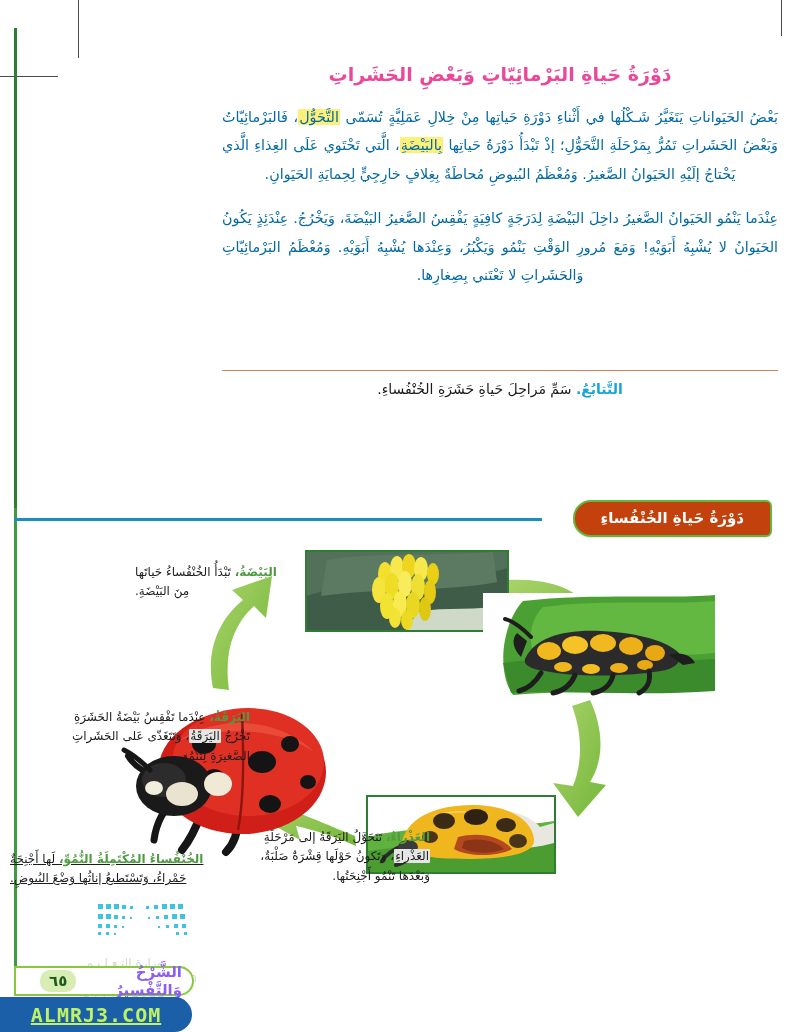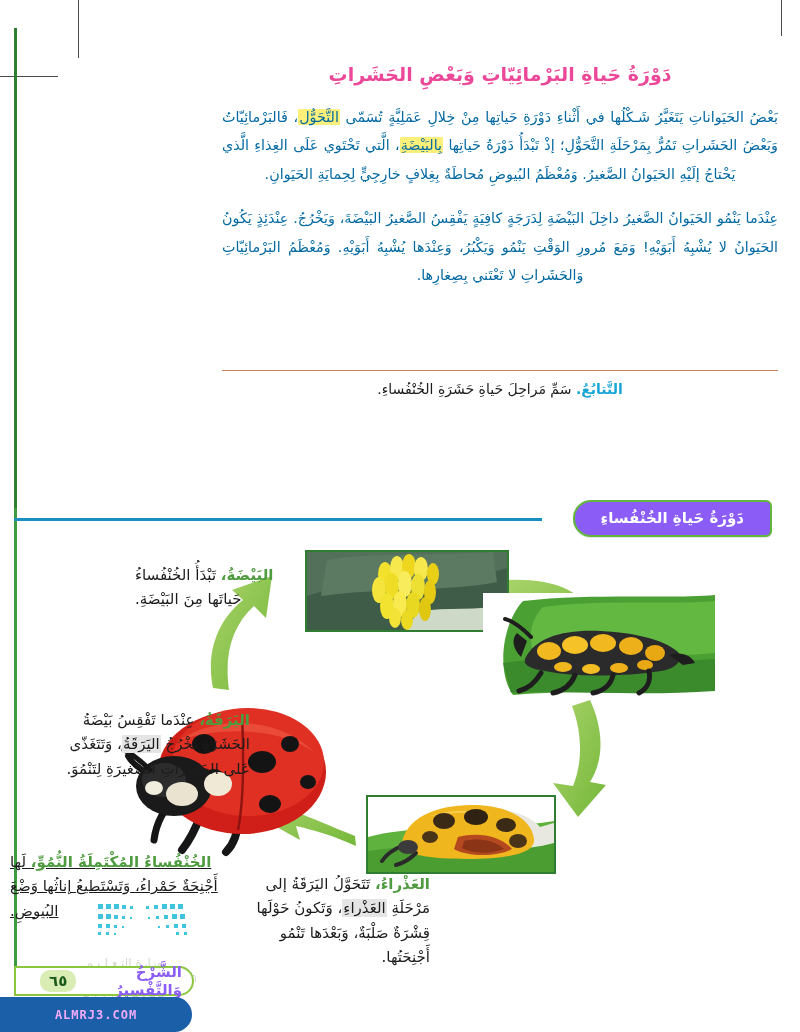--- a/index.html
+++ b/index.html
@@ -60,47 +60,47 @@
 
   
   .diagram{
     position:absolute;left:0;top:498px;width:800px;height:470px;
   }
   .banner-rule{
     position:absolute;left:14px;top:20px;width:528px;height:3px;background:#1a8fbf;
   }
   .banner{
     position:absolute;right:28px;top:2px;
-    background:#8b5cf6;border:2px solid #63b63c;
+    background:#c2410c;border:2px solid #63b63c;
     border-radius:18px 6px 6px 18px;
     padding:7px 26px 8px 26px;
     color:#ffffff;font-weight:bold;font-size:15px;
     box-shadow:0 1px 1px rgba(0,0,0,.10);
     direction:rtl;
   }
 
   
   .photo{position:absolute;border:2px solid #2f7d32;background:#2c4a2c;overflow:hidden;}
 
   
   #photo-egg{left:305px;top:550px;width:200px;height:78px;}
   
   #photo-larva{left:483px;top:593px;width:232px;height:106px;border:none;}
   
   #photo-pupa{left:366px;top:795px;width:186px;height:75px;}
   
   #photo-adult{left:120px;top:700px;width:215px;height:160px;border:none;background:transparent;}
 
   
-  .cap{position:absolute;direction:rtl;font-size:15px;line-height:1.62;color:#1c1c1c;}
+  .cap{position:absolute;direction:rtl;font-size:12px;line-height:1.62;color:#1c1c1c;}
   .cap .lead-g{color:#4f9b3f;font-weight:bold;}
   .cap .hl{background:#e5e5e5;}
   #cap-egg{right:505px;top:563px;width:160px;text-align:left;}
   #cap-larva{left:55px;top:708px;width:195px;text-align:right;direction:rtl;}
-  #cap-pupa{left:240px;top:872px;width:190px;text-align:right;}
+  #cap-pupa{left:240px;top:828px;width:190px;text-align:right;}
   #cap-adult{right:575px;top:850px;width:215px;text-align:left;text-decoration:underline;}
 
   
   .dots{position:absolute;left:96px;top:900px;width:96px;height:40px;}
 
   
   .footer{
     position:absolute;left:14px;top:966px;width:230px;height:34px;
   }
   .page-pill{
@@ -123,22 +123,23 @@
   }
   .ministry .m1{letter-spacing:2px;text-decoration:underline;}
   .ministry .m2{letter-spacing:1px;}
 
   .watermark{
     position:absolute;left:0;top:997px;width:192px;height:35px;
     background:#1b5fa8;border-radius:0 18px 18px 0;
     display:flex;align-items:center;justify-content:center;
   }
   .watermark span{
-    color:#f0abfc;font-weight:bold;font-size:12px;letter-spacing:1px;
+    color:#bef264;font-weight:bold;font-size:20px;letter-spacing:1px;
     font-family:"DejaVu Sans Mono","Liberation Mono",monospace;
+    text-decoration:underline;
   }
 </style>
 </head>
 <body>
 
 <div class="crop v" style="left:78px;top:0;"></div>
 <div class="crop h" style="left:0;top:76px;"></div>
 <div class="crop v" style="left:781px;top:0;height:36px;"></div>
 
 <div class="left-rule"></div>

